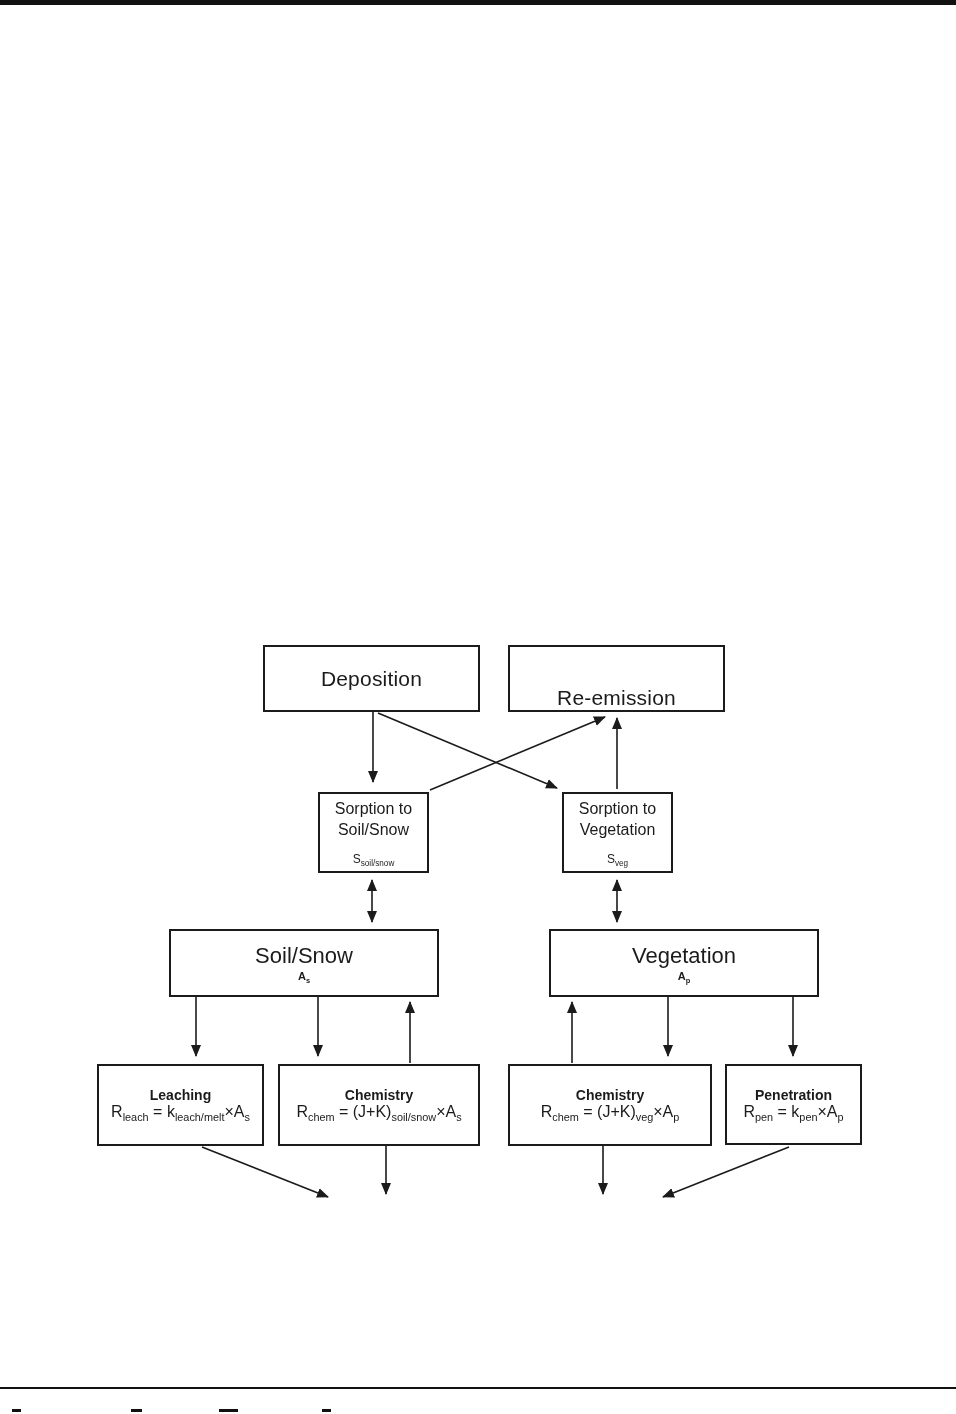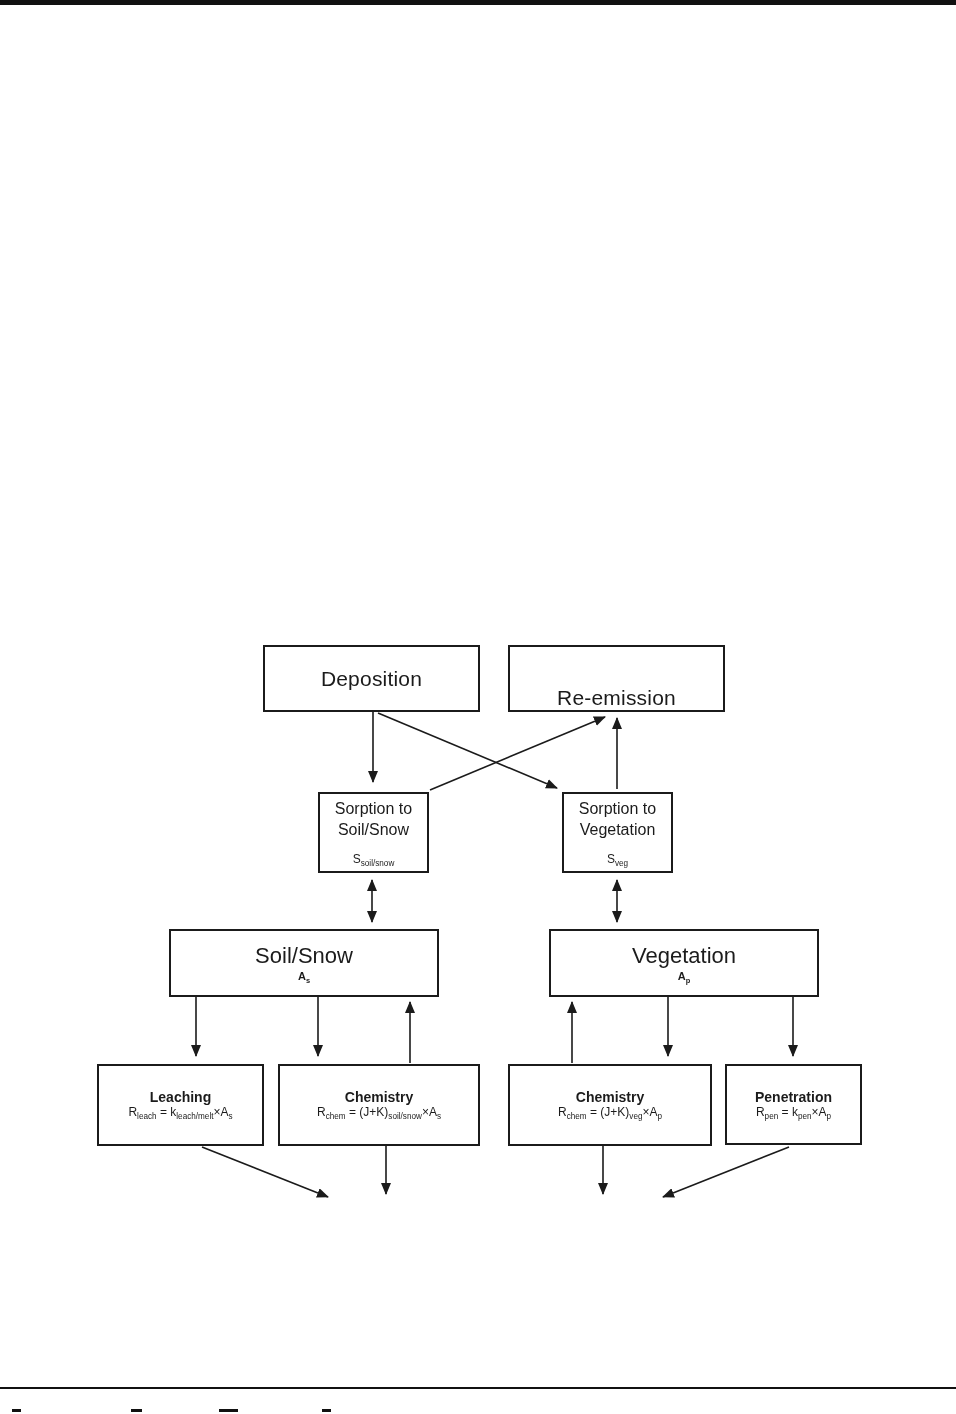--- a/index.html
+++ b/index.html
@@ -43,21 +43,21 @@
   .pool-title { font-size: 22px; line-height: 1.1; }
   .pool-symbol { font-size: 11px; font-weight: bold; margin-top: 2px; }
   .node-leaching  { left: 97px;  top: 1064px; width: 167px; height: 82px; }
   .node-chem-soil { left: 278px; top: 1064px; width: 202px; height: 82px; }
   .node-chem-veg  { left: 508px; top: 1064px; width: 204px; height: 82px; }
   .node-penetration { left: 725px; top: 1064px; width: 137px; height: 81px; }
   .proc {
     padding: 9px 2px 11px 2px;
   }
   .proc-label { font-size: 14px; font-weight: 600; }
-  .proc-formula { font-size: 12px; white-space: nowrap; }
+  .proc-formula { font-size: 16px; white-space: nowrap; }
   .node-loss {
     left: 332px; top: 1202px; width: 326px; height: 40px;
     border-width: 2px 1px 2px 1px;
   }
   .loss-label { font-size: 15px; }
   sub { font-size: 0.68em; line-height: 0; }
   .arrow-layer {
     position: absolute; left: 0; top: 0; width: 956px; height: 1414px;
     pointer-events: none;
   }

